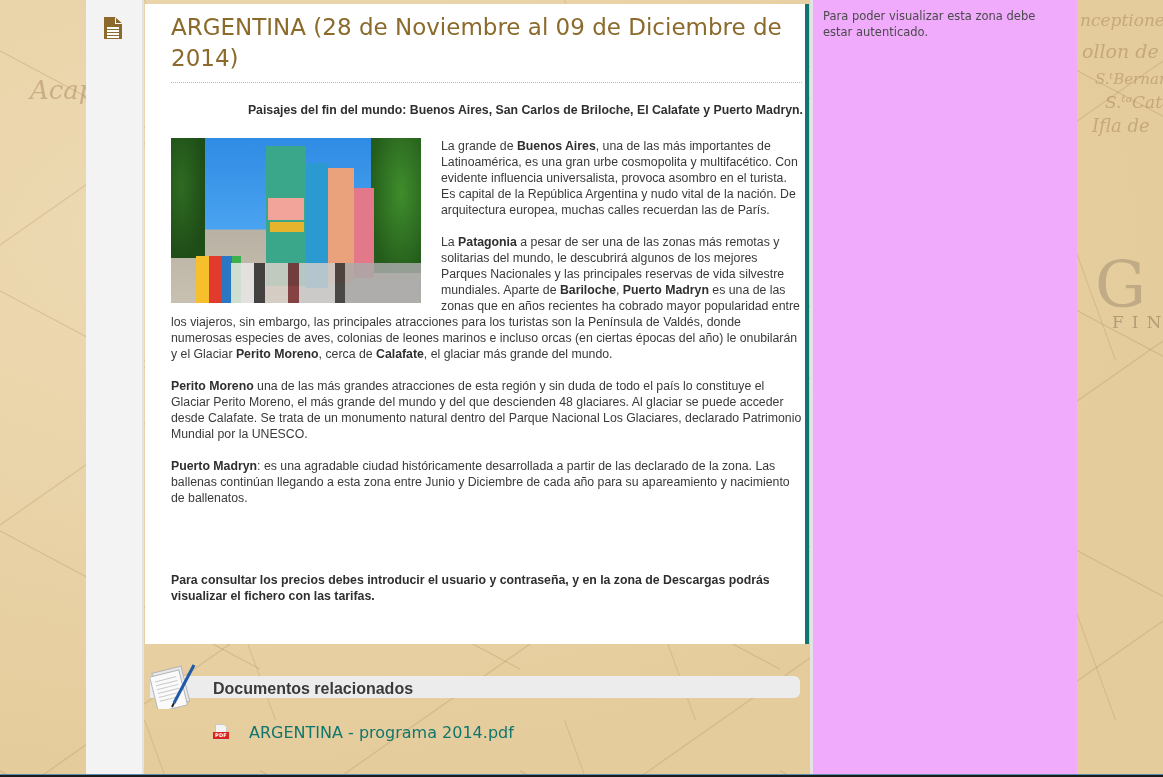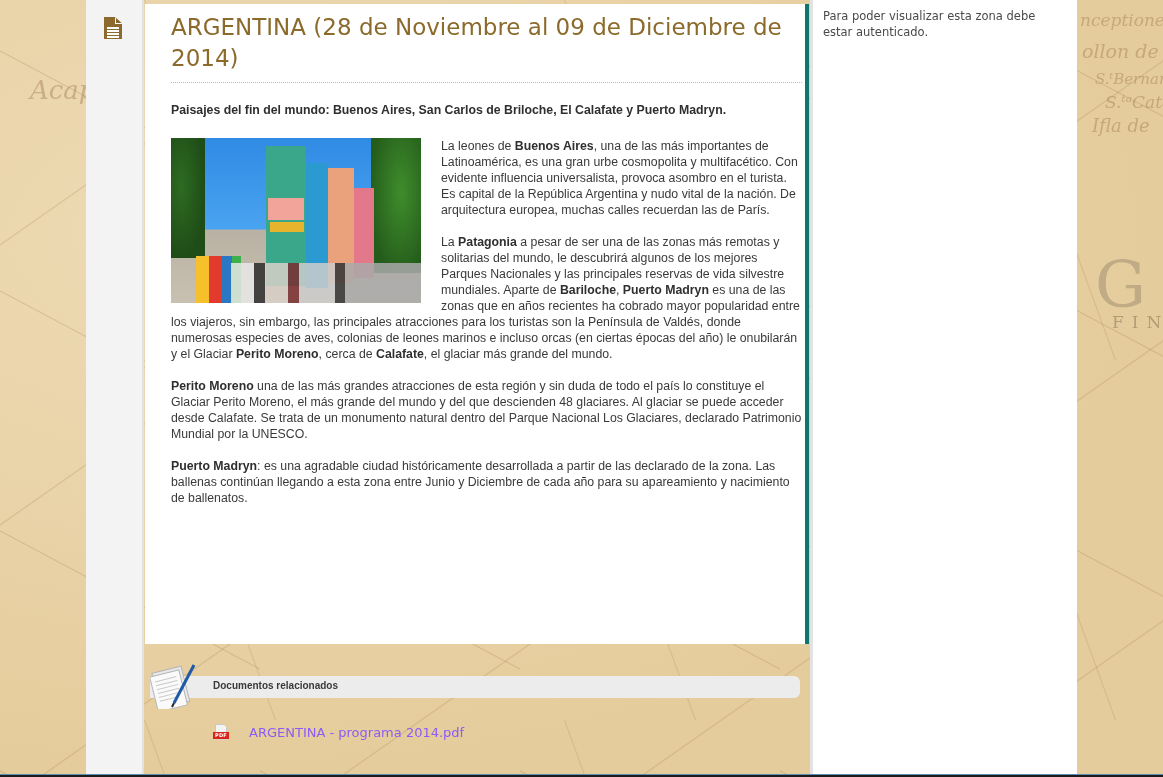--- a/index.html
+++ b/index.html
@@ -89,21 +89,21 @@
   .content {
     position: absolute;
     left: 26px; top: 98px;
     width: 632px;
     font-family: "Liberation Sans", sans-serif;
     font-size: 12.3px;
     line-height: 16px;
     color: #3a3a3a;
   }
   .content b { color: #2f2f2f; text-align: right; }
-  .subtitle { font-weight: bold; color: #2f2f2f; margin-bottom: 20px; }
+  .subtitle { font-weight: bold; color: #2f2f2f; margin-bottom: 20px; text-align: right; }
   .photo {
     float: left;
     width: 250px; height: 165px;
     margin: 0 20px 4px 0;
     position: relative;
     overflow: hidden;
     background: linear-gradient(180deg, #2f8be4 0%, #4aa3f0 55%, #b9b1a3 56%, #c8c0b0 100%);
   }
   .photo .tree-l { position:absolute; left:0; top:0; width:34px; height:120px; background: radial-gradient(ellipse at 30% 40%, #2e6b22 0%, #1f4d17 70%); }
   .photo .tree-r { position:absolute; right:0; top:0; width:50px; height:135px; background: radial-gradient(ellipse at 60% 40%, #3f8d2c 0%, #245c1b 75%); }
@@ -134,21 +134,21 @@
     position: absolute;
     left: 0; top: 13px;
     width: 650px; height: 22px;
     background: #ececec;
     border-radius: 0 6px 6px 0;
   }
   .related-title {
     position: absolute;
     left: 63px; top: 17px;
     font-family: "Liberation Sans", sans-serif;
-    font-size: 10px;
+    font-size: 16px;
     font-weight: bold;
     color: #3a3a3a;
   }
   .doc-list { position: absolute; left: 63px; top: 57px; }
   .doc-item {
     position: relative;
     height: 25px;
     display: flex; align-items: center;
     cursor: pointer;
   }
@@ -163,31 +163,31 @@
     clip-path: polygon(0 0, 65% 0, 100% 30%, 100% 100%, 0 100%);
   }
   .pdf-icon .label {
     position:absolute; left:0; top:8px; width:16px; height:7px;
     background:#d9241c; color:#fff;
     font-family:"DejaVu Sans", sans-serif; font-size:5px; font-weight:bold;
     line-height:7px; text-align:center; letter-spacing:0.2px;
   }
   .doc-link {
     font-family: "DejaVu Sans", sans-serif;
-    font-size: 13px;
-    color: #8b5cf6;
+    font-size: 16px;
+    color: #0f766e;
     text-decoration: none;
   }
 
   
   .sidebar {
     position: absolute;
     left: 810px; top: 0;
     width: 267px; height: 774px;
-    background: #ffffff;
+    background: #f0abfc;
     border-left: 3px solid #e3e3e3;
   }
   .sidebar-msg {
     position: absolute;
     left: 10px; top: 8px;
     width: 240px;
     font-family: "DejaVu Sans", sans-serif;
     font-size: 11.5px;
     line-height: 16px;
     color: #4a4a4a;
@@ -237,29 +237,30 @@
       <div class="b-green"></div>
         <div class="b-blue"></div>
         <div class="b-peach"></div>
         <div class="b-pink"></div>
       <div class="balcony"></div>
         <div class="sign"></div>
       <div class="mural"></div>
         <div class="crowd"></div>
     </div>
 
-    <p><span>La leones de </span><b>Buenos Aires</b><span>, una de las más importantes de Latinoamérica, es una gran urbe cosmopolita y multifacético. Con evidente influencia universalista, provoca asombro en el turista. Es capital de la República Argentina y nudo vital de la nación. De arquitectura europea, muchas calles recuerdan las de París.</span></p>
+    <p><span>La grande de </span><b>Buenos Aires</b><span>, una de las más importantes de Latinoamérica, es una gran urbe cosmopolita y multifacético. Con evidente influencia universalista, provoca asombro en el turista. Es capital de la República Argentina y nudo vital de la nación. De arquitectura europea, muchas calles recuerdan las de París.</span></p>
 
     <p><span>La </span><b>Patagonia</b><span> a pesar de ser una de las zonas más remotas y solitarias del mundo, le descubrirá algunos de los mejores Parques Nacionales y las principales reservas de vida silvestre mundiales. Aparte de </span><b>Bariloche</b><span>, </span><b>Puerto Madryn</b><span> es una de las zonas que en años recientes ha cobrado mayor popularidad entre los viajeros, sin embargo, las principales atracciones para los turistas son la Península de Valdés, donde numerosas especies de aves, colonias de leones marinos e incluso orcas (en ciertas épocas del año) le onubilarán y el Glaciar </span><b>Perito Moreno</b><span>, cerca de </span><b>Calafate</b><span>, el glaciar más grande del mundo.</span></p>
 
     <p><b>Perito Moreno</b><span> una de las más grandes atracciones de esta región y sin duda de todo el país lo constituye el Glaciar Perito Moreno, el más grande del mundo y del que descienden 48 glaciares. Al glaciar se puede acceder desde Calafate. Se trata de un monumento natural dentro del Parque Nacional Los Glaciares, declarado Patrimonio Mundial por la UNESCO.</span></p>
 
     <p><b>Puerto Madryn</b><span>: es una agradable ciudad históricamente desarrollada a partir de las declarado de la zona. Las ballenas continúan llegando a esta zona entre Junio y Diciembre de cada año para su apareamiento y nacimiento de ballenatos.</span></p>
 
     <div class="spacer"></div>
+    <p class="notice">Para consultar los precios debes introducir el usuario y contraseña, y en la zona de Descargas podrás visualizar el fichero con las tarifas.</p>
   </div>
 
   <div class="related">
     <div class="related-bar"></div>
     <svg class="related-icon" viewBox="0 0 48 46">
       <g transform="rotate(-14 22 25)">
         <rect x="6" y="6" width="30" height="36" fill="#e9e9e9" stroke="#b5b5b5" stroke-width="1"></rect>
         <rect x="3" y="9" width="30" height="36" fill="#fafafa" stroke="#b5b5b5" stroke-width="1"></rect>
         <line x1="7" y1="15" x2="29" y2="15" stroke="#c9c9c9"></line>
         <line x1="7" y1="19" x2="29" y2="19" stroke="#c9c9c9"></line>

